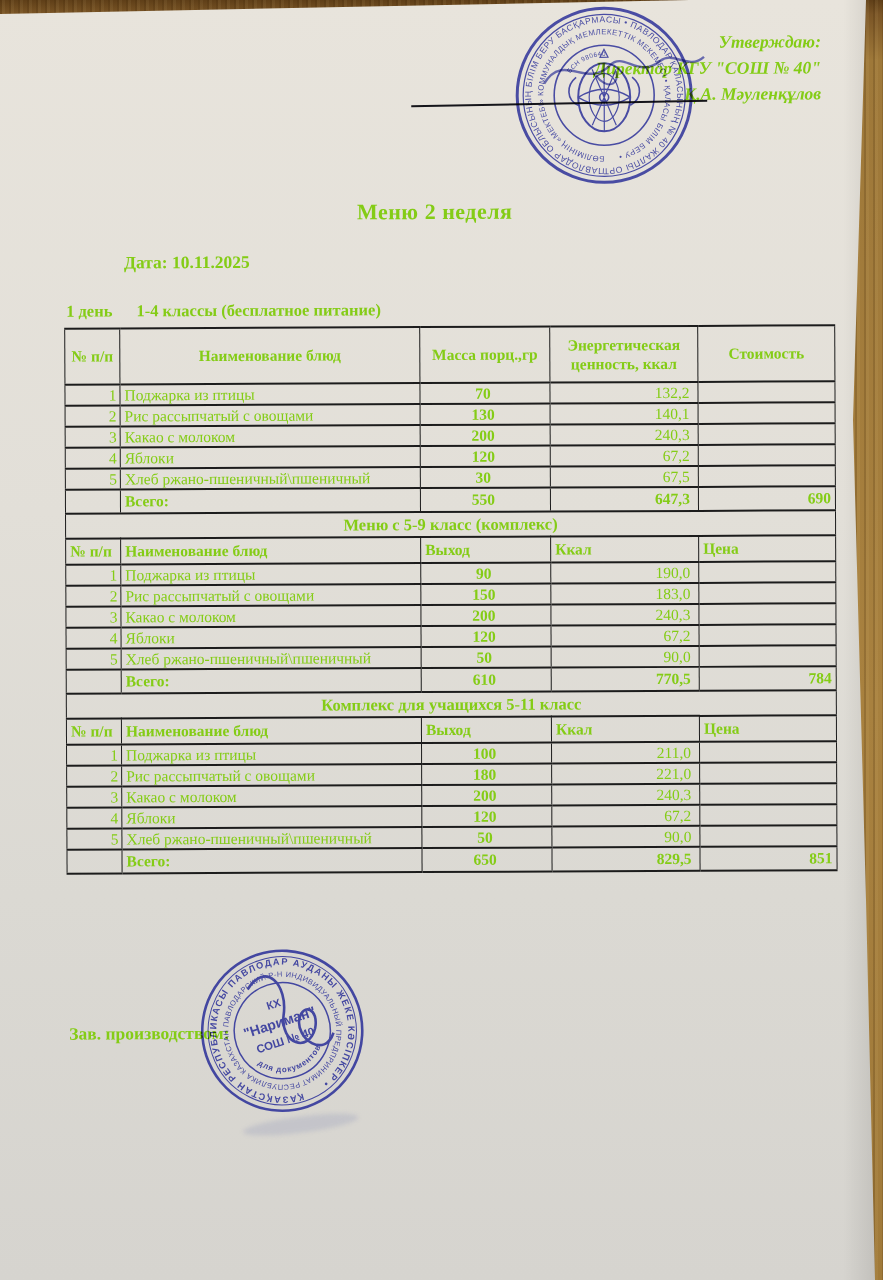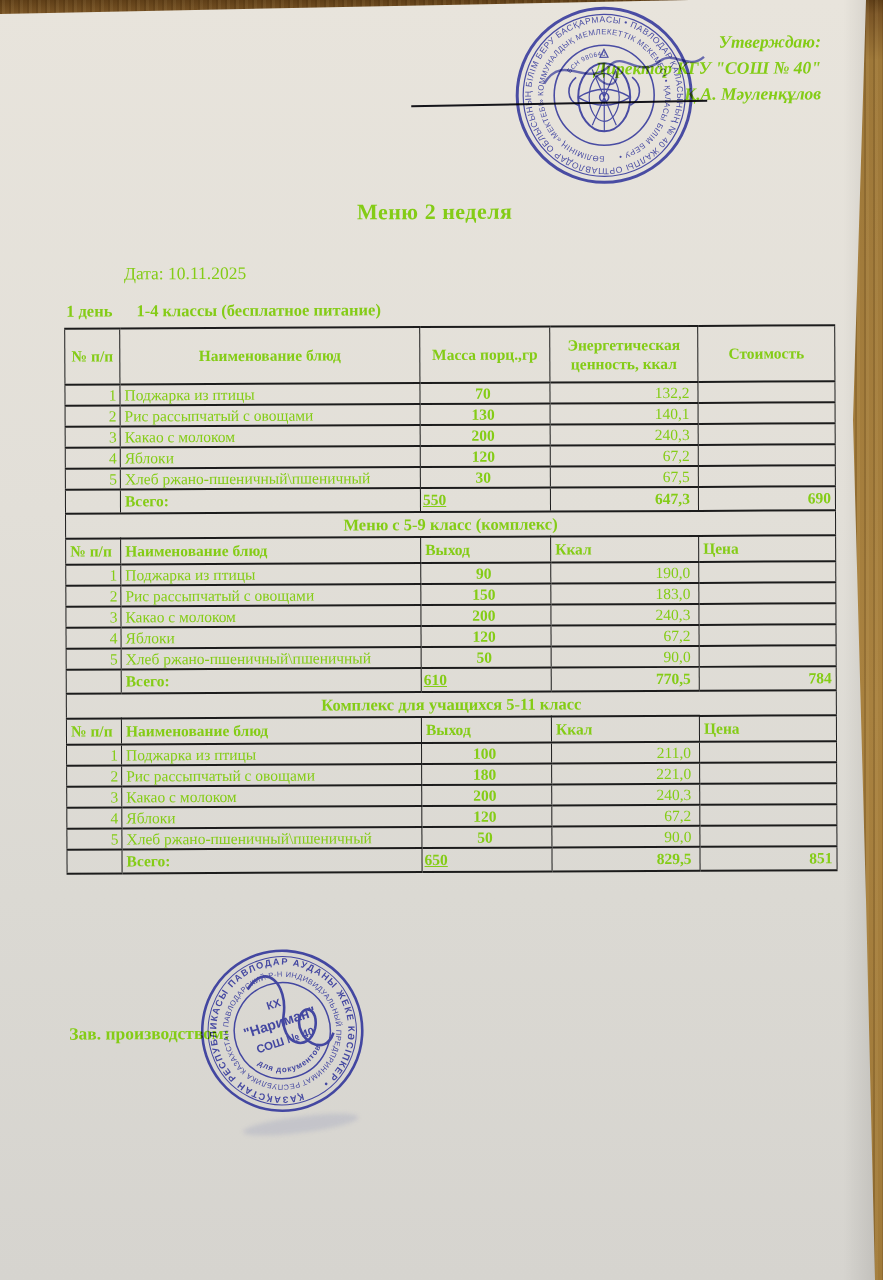--- a/index.html
+++ b/index.html
@@ -29,41 +29,41 @@
   
   .top-stamp{position:absolute;top:2px;left:512px;mix-blend-mode:multiply;opacity:.92;}
   .bottom-stamp{position:absolute;top:944px;left:194px;mix-blend-mode:multiply;opacity:.95;
     transform:rotate(-18deg);}
   .stamp-remnant{position:absolute;top:1116px;left:240px;width:116px;height:16px;border-radius:50%;
     background:rgba(95,105,165,.16);filter:blur(2px);transform:rotate(-7deg);}
 
   
   .doc-title{position:absolute;top:199px;left:0;width:872px;text-align:center;
     font-size:22px;font-weight:bold;letter-spacing:.5px;}
-  .doc-date{position:absolute;top:262px;left:125px;font-size:17.5px;font-weight:normal;}
+  .doc-date{position:absolute;top:251px;left:125px;font-size:17.5px;font-weight:bold;}
   .day-line{position:absolute;top:300px;left:67px;font-size:16.5px;font-weight:bold;}
   .day-label{margin-right:24px;}
   .footer-label{position:absolute;top:1022px;left:67px;font-size:17.5px;font-weight:bold;}
 
   
   .menu-table{position:absolute;top:326px;left:65px;width:770px;border-collapse:collapse;
     font-size:15.5px;table-layout:fixed;}
   .menu-table td,.menu-table th{border:solid #1c1c1c;border-width:2.2px 1.6px;
     padding:0 2px;overflow:hidden;white-space:nowrap;}
   .mainhead-row th{height:54px;text-align:center;font-weight:bold;white-space:normal;line-height:1.25;}
   .subhead-row th{height:24px;text-align:left;padding-left:4px;font-weight:bold;}
   .section-cell{height:23px;text-align:center;font-weight:bold;font-size:16.5px;}
   .data-row td{height:19px;}
   .data-row .c0{text-align:right;padding-right:3px;}
   .data-row .c1{text-align:left;padding-left:4px;}
   .data-row .c2{text-align:center;padding-right:6px;font-weight:bold;}
   .data-row .c3{text-align:right;padding-right:8px;}
   .total-row td{height:22px;font-weight:bold;}
   .total-row .c1{text-align:left;padding-left:4px;}
-  .total-row .c2{text-align:left;padding-right:6px;text-decoration:underline;}
+  .total-row .c2{text-align:center;padding-right:6px;}
   .total-row .c3{text-align:right;padding-right:8px;}
   .total-row .c4{text-align:right;padding-right:4px;padding-left:20px;}
 
   .ring-text{font-family:"Liberation Sans","DejaVu Sans",sans-serif;fill:#3b3f9e;}
   .stamp-line{stroke:#3b3f9e;fill:none;}
 </style>
 </head>
 <body>
 
 <div class="scene">

